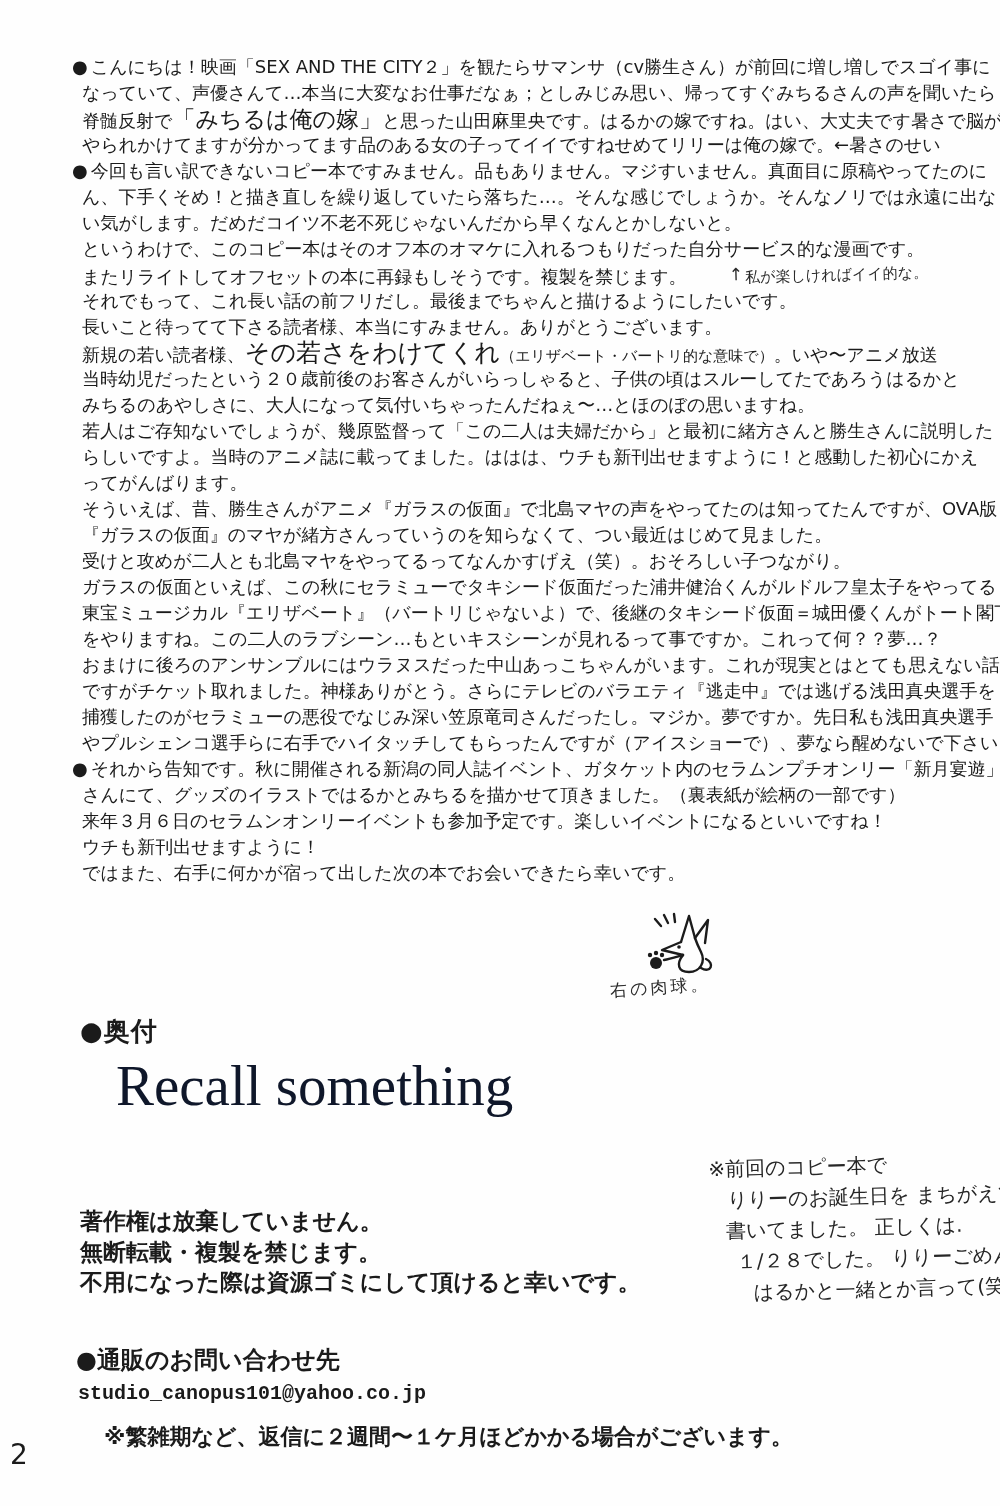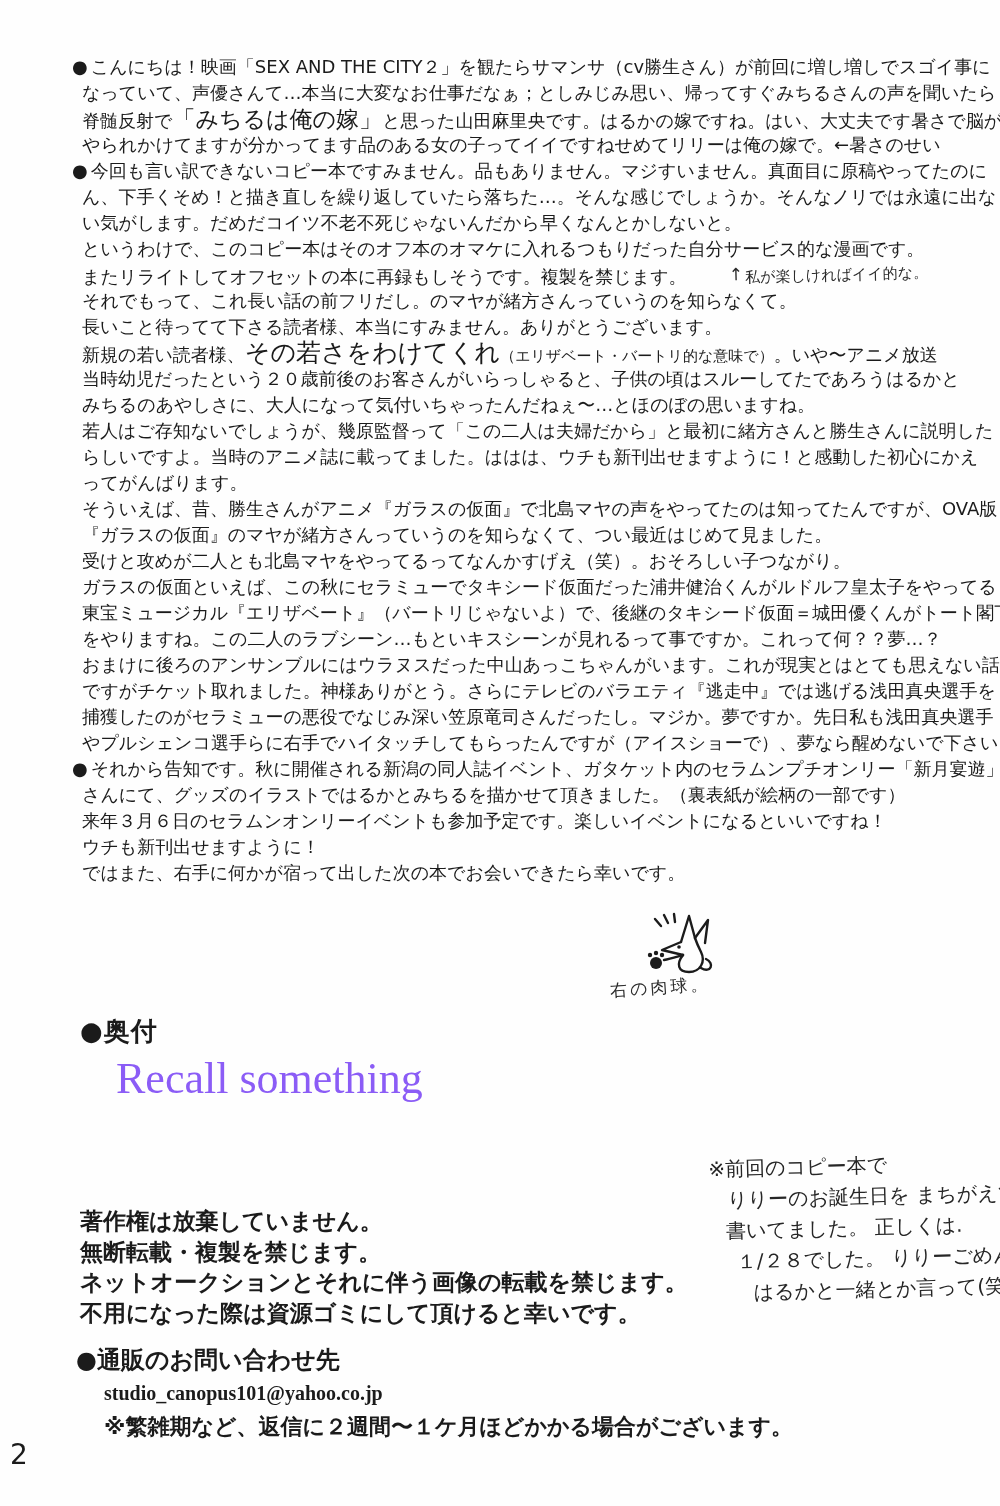--- a/index.html
+++ b/index.html
@@ -14,29 +14,29 @@
   .big2{font-size:25px;}
   .small{font-size:15px;margin-top:12px;}
   .hand{display:inline-block;font-size:15px;color:#2b2b2b;transform:rotate(-1.5deg) translateY(-3px);margin-left:42px;}
   .arrow-up{font-size:17px;vertical-align:2px;margin-right:2px;}
   
   .cat{position:absolute;left:643px;top:912px;}
   .paw-caption{position:absolute;left:610px;top:976px;font-size:17px;color:#2b2b2b;transform:rotate(-4deg);letter-spacing:3px;}
   
   .colophon{position:absolute;left:80px;top:1014px;}
   .colophon-heading{font-size:26px;font-weight:700;letter-spacing:1px;}
-  .colophon-title{font-family:"Liberation Serif","DejaVu Serif",serif;font-size:44px;margin:4px 0 0 36px;color:#8b5cf6;}
+  .colophon-title{font-family:"Liberation Serif","DejaVu Serif",serif;font-size:57px;margin:4px 0 0 36px;color:#0f172a;}
   .pub{margin:14px 0 0 106px;font-size:23px;line-height:30px;font-weight:600;}
   .pub .date{letter-spacing:1px;}
   .rights{position:absolute;left:80px;top:1206px;font-size:23px;line-height:30.5px;font-weight:600;}
   
   .contact{position:absolute;left:76px;top:1344px;}
   .contact-heading{font-size:24px;font-weight:700;}
-  .email{margin:6px 0 0 28px;font-family:Liberation Serif, serif;font-size:20px;font-weight:700;}
-  .contact-note{margin:7px 0 0 28px;font-size:22px;font-weight:600;}
+  .email{margin:6px 0 0 2px;font-family:Liberation Mono, monospace;font-size:20px;font-weight:700;}
+  .contact-note{margin:17px 0 0 28px;font-size:22px;font-weight:600;}
   
   .hw-note{position:absolute;left:710px;top:1150px;font-size:20px;line-height:31px;color:#262626;
            transform:rotate(-1.5deg);white-space:nowrap;}
   .hw-note .hwl{height:31px;}
   .hw-i1{margin-left:18px;}
   .hw-i2{margin-left:16px;}
   .hw-i3{margin-left:26px;}
   .hw-i4{margin-left:42px;}
   
   .pagenum{position:absolute;left:10px;top:1438px;font-size:28px;font-weight:500;}
@@ -51,21 +51,21 @@
     <div class="line"><span class="bullet">●</span><span>こんにちは！映画「SEX AND THE CITY２」を観たらサマンサ（cv勝生さん）が前回に増し増しでスゴイ事に</span></div>
     <div class="line cont"><span>なっていて、声優さんて…本当に大変なお仕事だなぁ；としみじみ思い、帰ってすぐみちるさんの声を聞いたら</span></div>
     <div class="line cont"><span>脊髄反射で</span><span class="big">「みちるは俺の嫁」</span><span>と思った山田麻里央です。はるかの嫁ですね。はい、大丈夫です暑さで脳が</span></div>
     <div class="line cont"><span>やられかけてますが分かってます品のある女の子ってイイですねせめてリリーは俺の嫁で。←暑さのせい</span></div>
 
     <div class="line"><span class="bullet">●</span><span>今回も言い訳できないコピー本ですみません。品もありません。マジすいません。真面目に原稿やってたのに</span></div>
     <div class="line cont"><span>ん、下手くそめ！と描き直しを繰り返していたら落ちた…。そんな感じでしょうか。そんなノリでは永遠に出な</span></div>
     <div class="line cont"><span>い気がします。だめだコイツ不老不死じゃないんだから早くなんとかしないと。</span></div>
     <div class="line cont"><span>というわけで、このコピー本はそのオフ本のオマケに入れるつもりだった自分サービス的な漫画です。</span></div>
     <div class="line cont"><span>またリライトしてオフセットの本に再録もしそうです。複製を禁じます。</span><span class="hand"><span class="arrow-up">↑</span><span>私が楽しければイイ的な。</span></span></div>
-    <div class="line cont"><span>それでもって、これ長い話の前フリだし。のマヤが緒方さんっていうのを知らなくて。</span></div>
+    <div class="line cont"><span>それでもって、これ長い話の前フリだし。最後までちゃんと描けるようにしたいです。</span></div>
     <div class="line cont"><span>長いこと待ってて下さる読者様、本当にすみません。ありがとうございます。</span></div>
     <div class="line cont"><span>新規の若い読者様、</span><span class="big2">その若さをわけてくれ</span><span class="small">（エリザベート・バートリ的な意味で）</span><span>。いや〜アニメ放送</span></div>
     <div class="line cont"><span>当時幼児だったという２０歳前後のお客さんがいらっしゃると、子供の頃はスルーしてたであろうはるかと</span></div>
     <div class="line cont"><span>みちるのあやしさに、大人になって気付いちゃったんだねぇ〜…とほのぼの思いますね。</span></div>
     <div class="line cont"><span>若人はご存知ないでしょうが、幾原監督って「この二人は夫婦だから」と最初に緒方さんと勝生さんに説明した</span></div>
     <div class="line cont"><span>らしいですよ。当時のアニメ誌に載ってました。ははは、ウチも新刊出せますように！と感動した初心にかえ</span></div>
     <div class="line cont"><span>ってがんばります。</span></div>
     <div class="line cont"><span>そういえば、昔、勝生さんがアニメ『ガラスの仮面』で北島マヤの声をやってたのは知ってたんですが、OVA版</span></div>
     <div class="line cont"><span>『ガラスの仮面』のマヤが緒方さんっていうのを知らなくて、つい最近はじめて見ました。</span></div>
     <div class="line cont"><span>受けと攻めが二人とも北島マヤをやってるってなんかすげえ（笑）。おそろしい子つながり。</span></div>
@@ -107,21 +107,20 @@
   <div class="paw-caption">右の肉球。</div>
 
   <div class="colophon">
     <div class="colophon-heading">●奥付</div>
     <div class="colophon-title">Recall something</div>
   </div>
 
   <div class="rights">
     <div>著作権は放棄していません。</div>
     <div>無断転載・複製を禁じます。</div>
-    <div>ネットオークションとそれに伴う画像の転載を禁じます。</div>
     <div>不用になった際は資源ゴミにして頂けると幸いです。</div>
   </div>
 
   <div class="contact">
     <div class="contact-heading">●通販のお問い合わせ先</div>
     <div class="email">studio_canopus101@yahoo.co.jp</div>
     <div class="contact-note">※繁雑期など、返信に２週間〜１ケ月ほどかかる場合がございます。</div>
   </div>
 
   <div class="hw-note">

